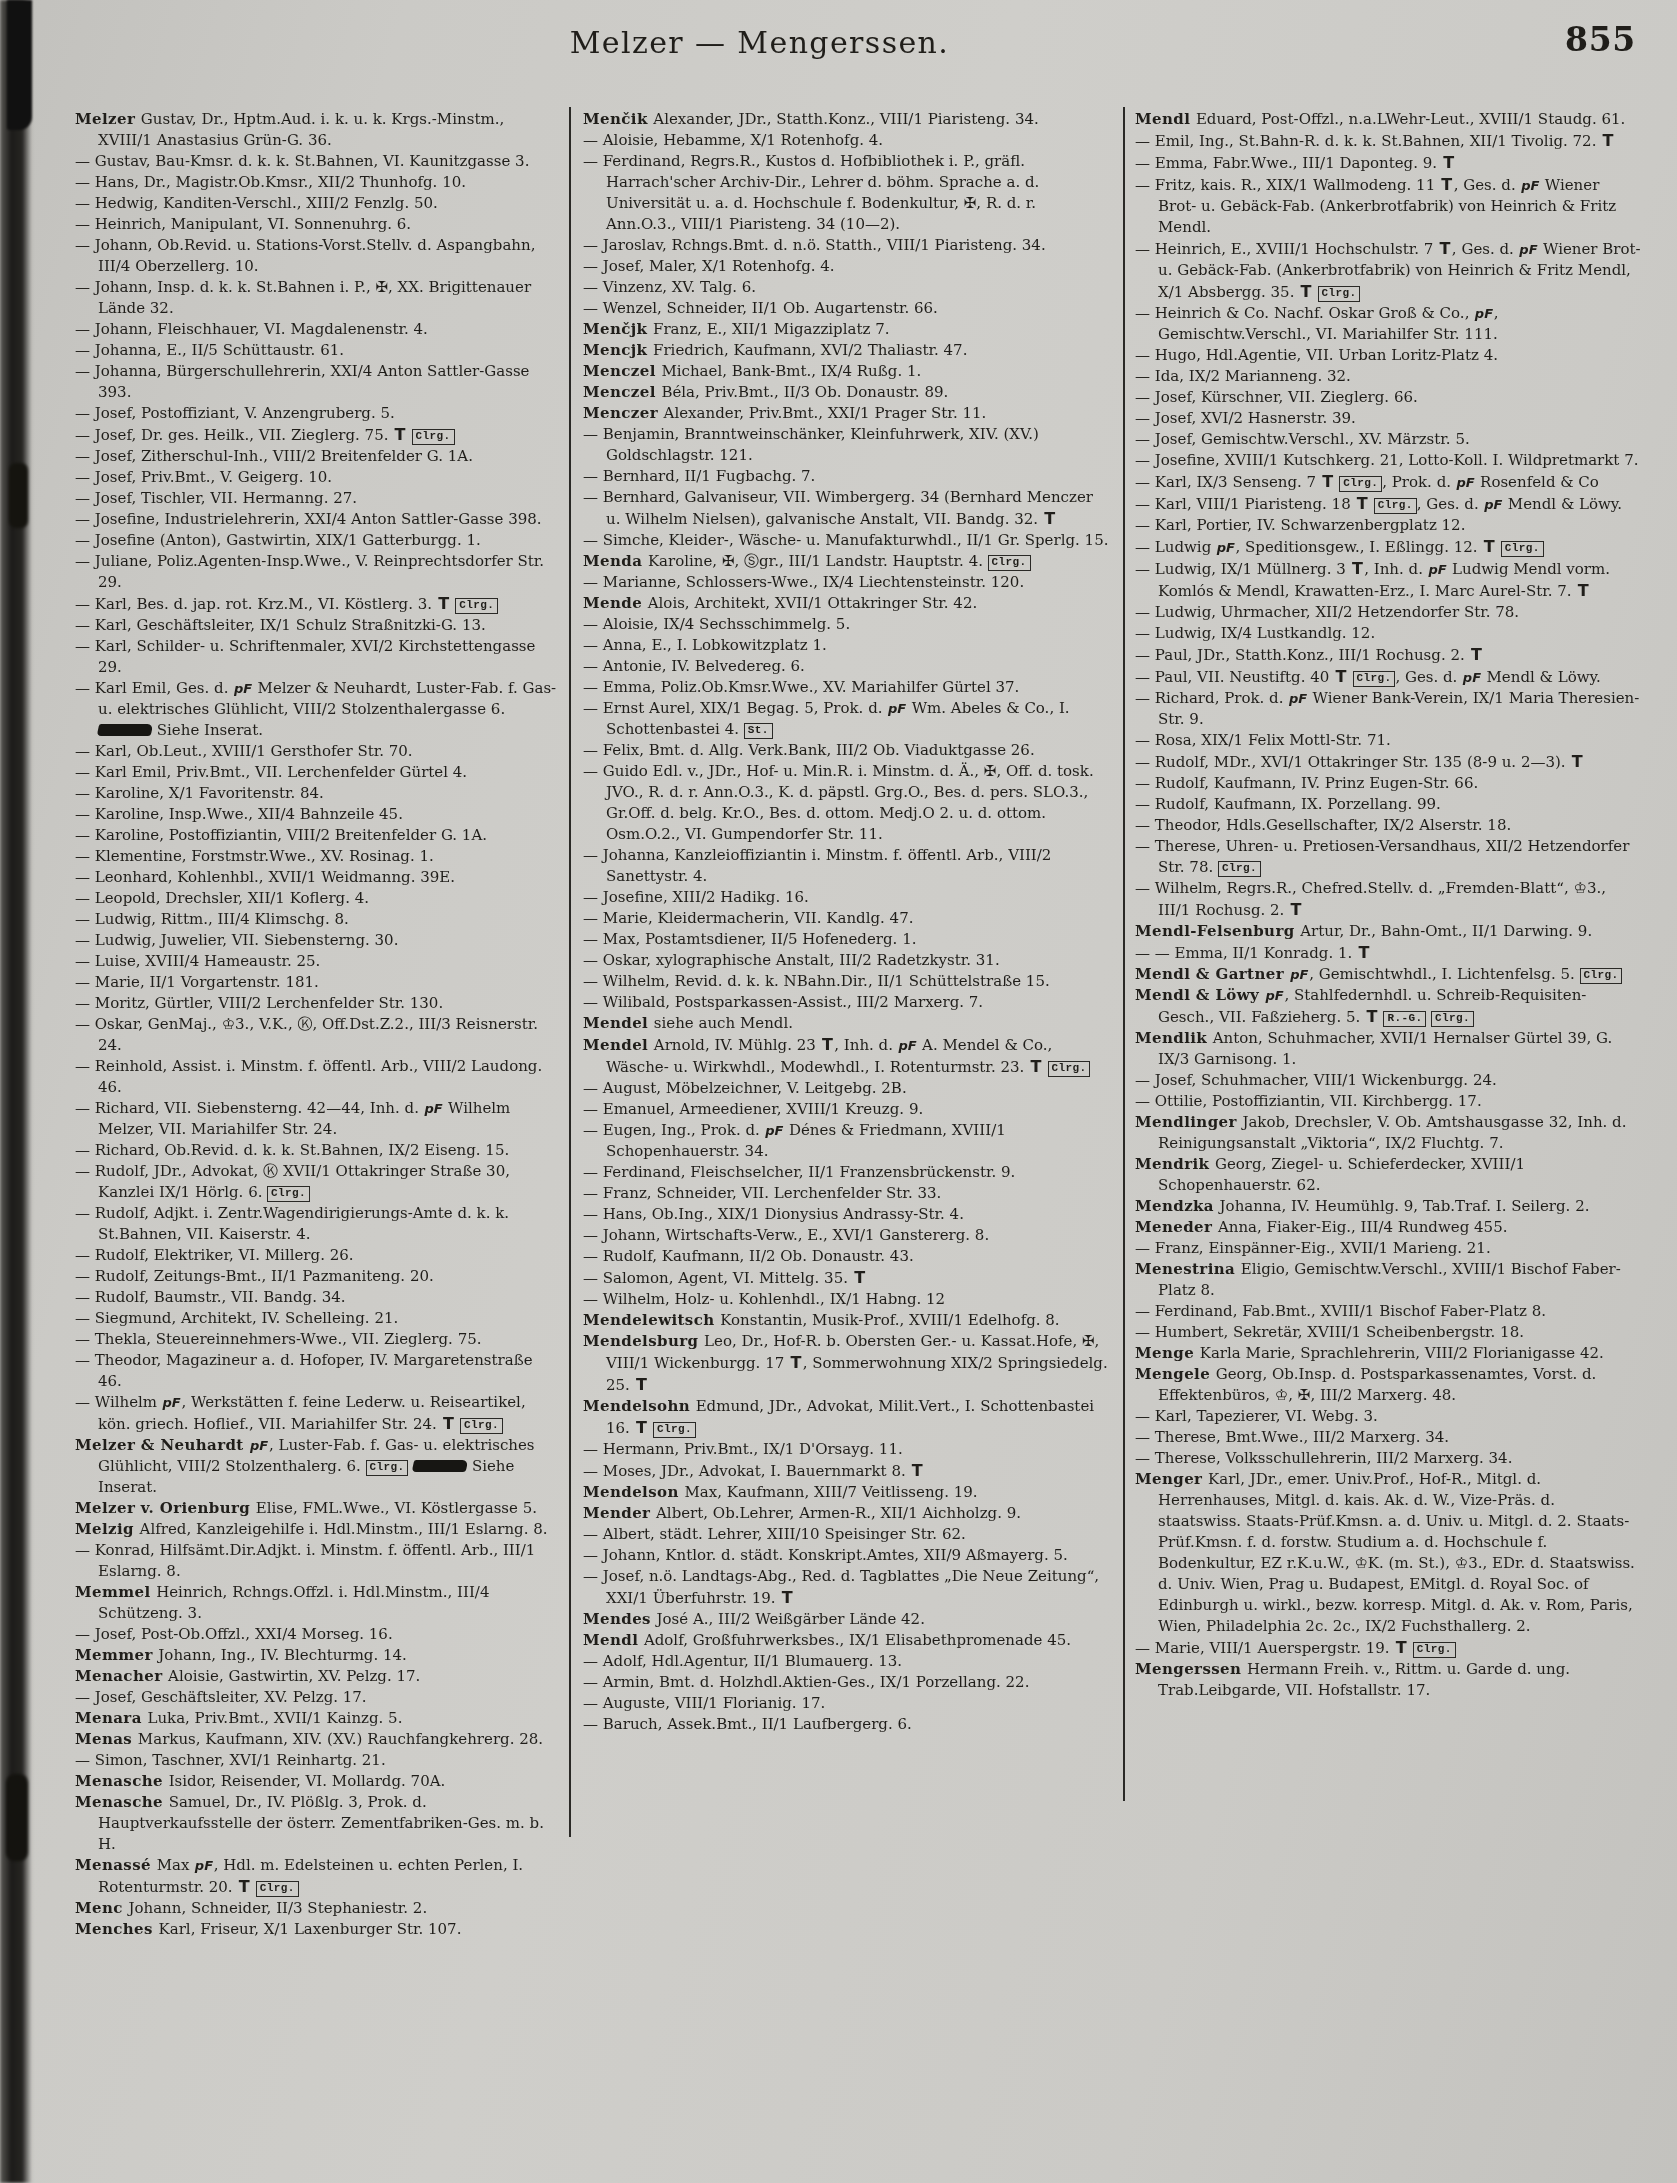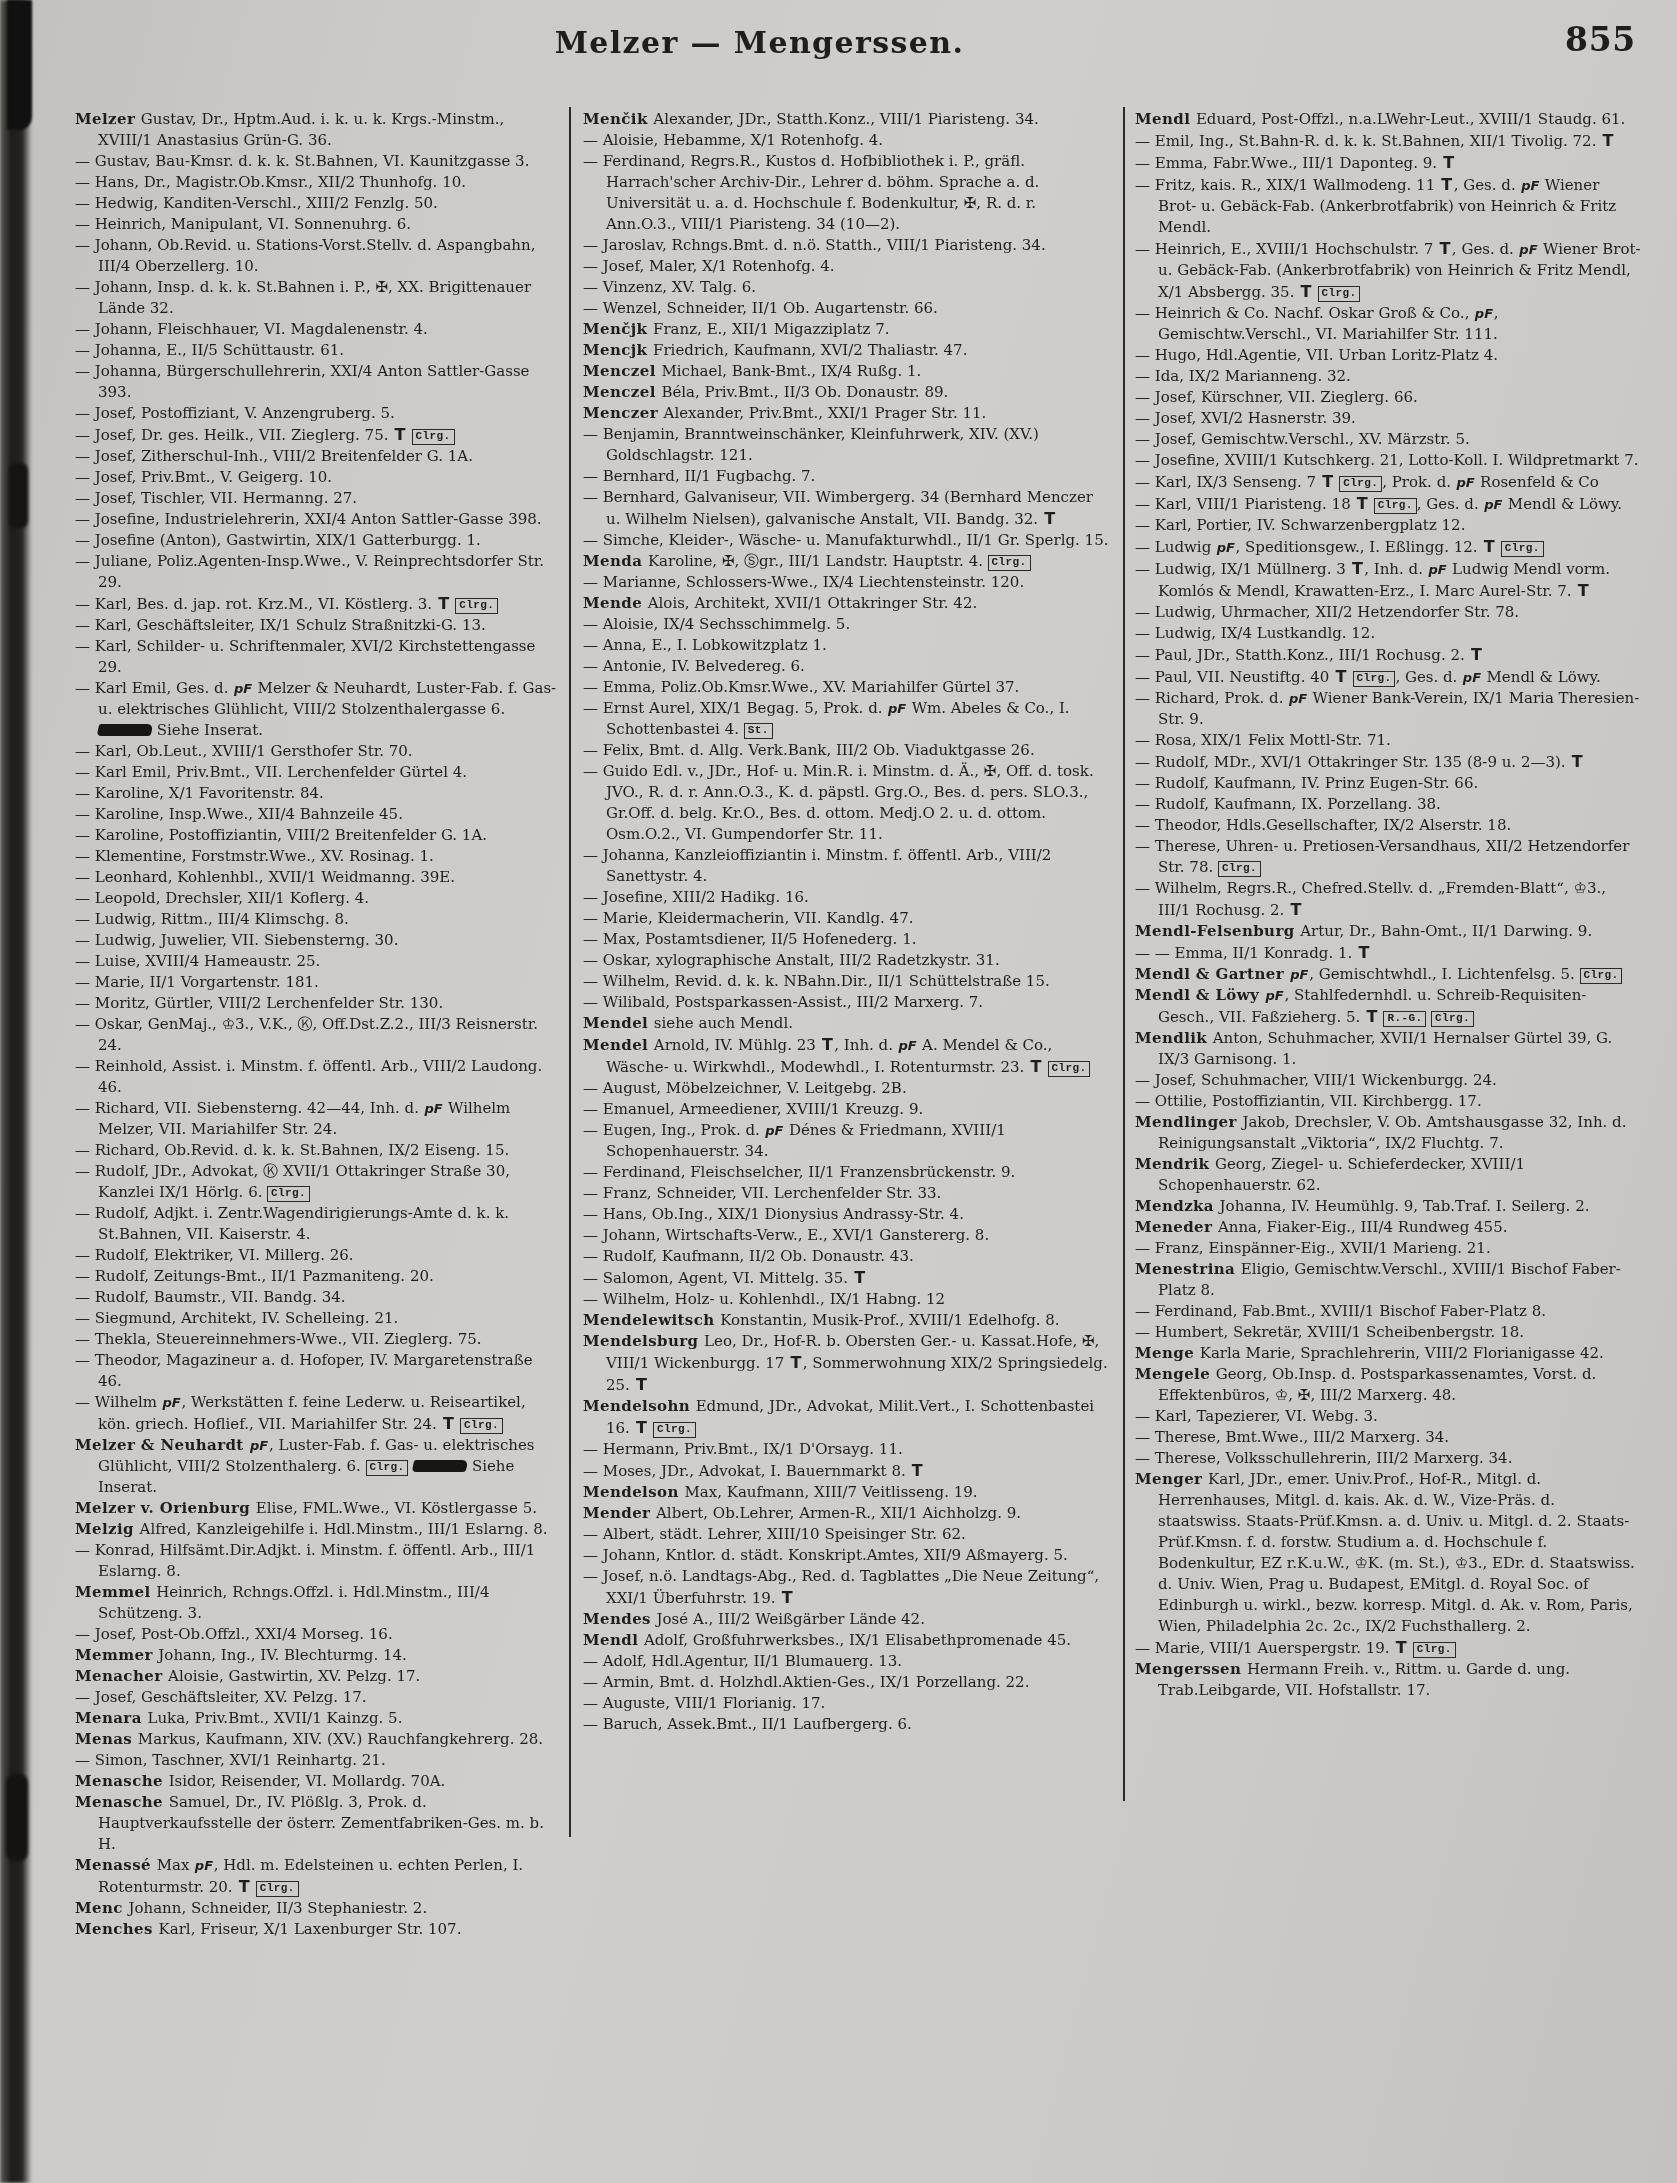--- a/index.html
+++ b/index.html
@@ -14,21 +14,21 @@
   .edge-left{
     position:absolute;left:0;top:0;bottom:0;width:32px;
     background:linear-gradient(90deg,#5a5955 0%,#1c1b19 35%,#262522 70%,rgba(60,59,56,0) 100%);
     filter:blur(1.4px);
   }
   .edge-blot-a{position:absolute;left:7.2px;top:0;width:24.6px;height:130px;background:#111;border-radius:0 0 13px 2.9px;filter:blur(1.1px);}
   .edge-blot-b{position:absolute;left:8.7px;top:463px;width:19px;height:65px;background:#15140f;border-radius:7.2px;filter:blur(1.4px);}
   .edge-blot-c{position:absolute;left:5.8px;top:1774px;width:22px;height:87px;background:#14130f;border-radius:8.7px;filter:blur(1.8px);}
   .header{
     position:absolute;left:405px;top:24.6px;width:709px;
-    text-align:center;font-size:30px;font-weight:bold;letter-spacing:1.4px;
+    text-align:center;font-size:30px;font-weight:normal;letter-spacing:1.4px;
   }
   .pageno{
     position:absolute;left:1491px;top:20px;width:145px;
     text-align:right;font-size:33px;font-weight:bold;letter-spacing:0.7px;
   }
   .rule{position:absolute;width:2.2px;background:#2a2926;}
   .rule1{left:569px;top:107px;height:1730px;}
   .rule2{left:1123px;top:107px;height:1694px;}
   .col{position:absolute;top:109px;font-size:15px;line-height:21px;text-align:left;}
   .col1{left:75px;width:484px;}
@@ -221,21 +221,21 @@
       <div class="entry">— Ludwig <span class="pf">pF</span>, Speditionsgew., I. Eßlingg. 12. <span class="tel">T</span> <span class="badge">Clrg.</span></div>
       <div class="entry">— Ludwig, IX/1 Müllnerg. 3 <span class="tel">T</span>, Inh. d. <span class="pf">pF</span> Ludwig Mendl vorm. Komlós &amp; Mendl, Krawatten-Erz., I. Marc Aurel-Str. 7. <span class="tel">T</span></div>
       <div class="entry">— Ludwig, Uhrmacher, XII/2 Hetzendorfer Str. 78.</div>
       <div class="entry">— Ludwig, IX/4 Lustkandlg. 12.</div>
       <div class="entry">— Paul, JDr., Statth.Konz., III/1 Rochusg. 2. <span class="tel">T</span></div>
       <div class="entry">— Paul, VII. Neustiftg. 40 <span class="tel">T</span> <span class="badge">Clrg.</span>, Ges. d. <span class="pf">pF</span> Mendl &amp; Löwy.</div>
       <div class="entry">— Richard, Prok. d. <span class="pf">pF</span> Wiener Bank-Verein, IX/1 Maria Theresien-Str. 9.</div>
       <div class="entry">— Rosa, XIX/1 Felix Mottl-Str. 71.</div>
       <div class="entry">— Rudolf, MDr., XVI/1 Ottakringer Str. 135 (8-9 u. 2—3). <span class="tel">T</span></div>
       <div class="entry">— Rudolf, Kaufmann, IV. Prinz Eugen-Str. 66.</div>
-      <div class="entry">— Rudolf, Kaufmann, IX. Porzellang. 38.</div>
+      <div class="entry">— Rudolf, Kaufmann, IX. Porzellang. 99.</div>
       <div class="entry">— Theodor, Hdls.Gesellschafter, IX/2 Alserstr. 18.</div>
       <div class="entry">— Therese, Uhren- u. Pretiosen-Versandhaus, XII/2 Hetzendorfer Str. 78. <span class="badge">Clrg.</span></div>
       <div class="entry">— Wilhelm, Regrs.R., Chefred.Stellv. d. „Fremden-Blatt“, ♔3., III/1 Rochusg. 2. <span class="tel">T</span></div>
       <div class="entry"><span class="lead">Mendl-Felsenburg </span>Artur, Dr., Bahn-Omt., II/1 Darwing. 9.</div>
       <div class="entry">— — Emma, II/1 Konradg. 1. <span class="tel">T</span></div>
       <div class="entry"><span class="lead">Mendl &amp; Gartner </span><span class="pf">pF</span>, Gemischtwhdl., I. Lichtenfelsg. 5. <span class="badge">Clrg.</span></div>
       <div class="entry"><span class="lead">Mendl &amp; Löwy </span><span class="pf">pF</span>, Stahlfedernhdl. u. Schreib-Requisiten-Gesch., VII. Faßzieherg. 5. <span class="tel">T</span> <span class="badge">R.-G.</span> <span class="badge">Clrg.</span></div>
       <div class="entry"><span class="lead">Mendlik </span>Anton, Schuhmacher, XVII/1 Hernalser Gürtel 39, G. IX/3 Garnisong. 1.</div>
       <div class="entry">— Josef, Schuhmacher, VIII/1 Wickenburgg. 24.</div>
       <div class="entry">— Ottilie, Postoffiziantin, VII. Kirchbergg. 17.</div>

